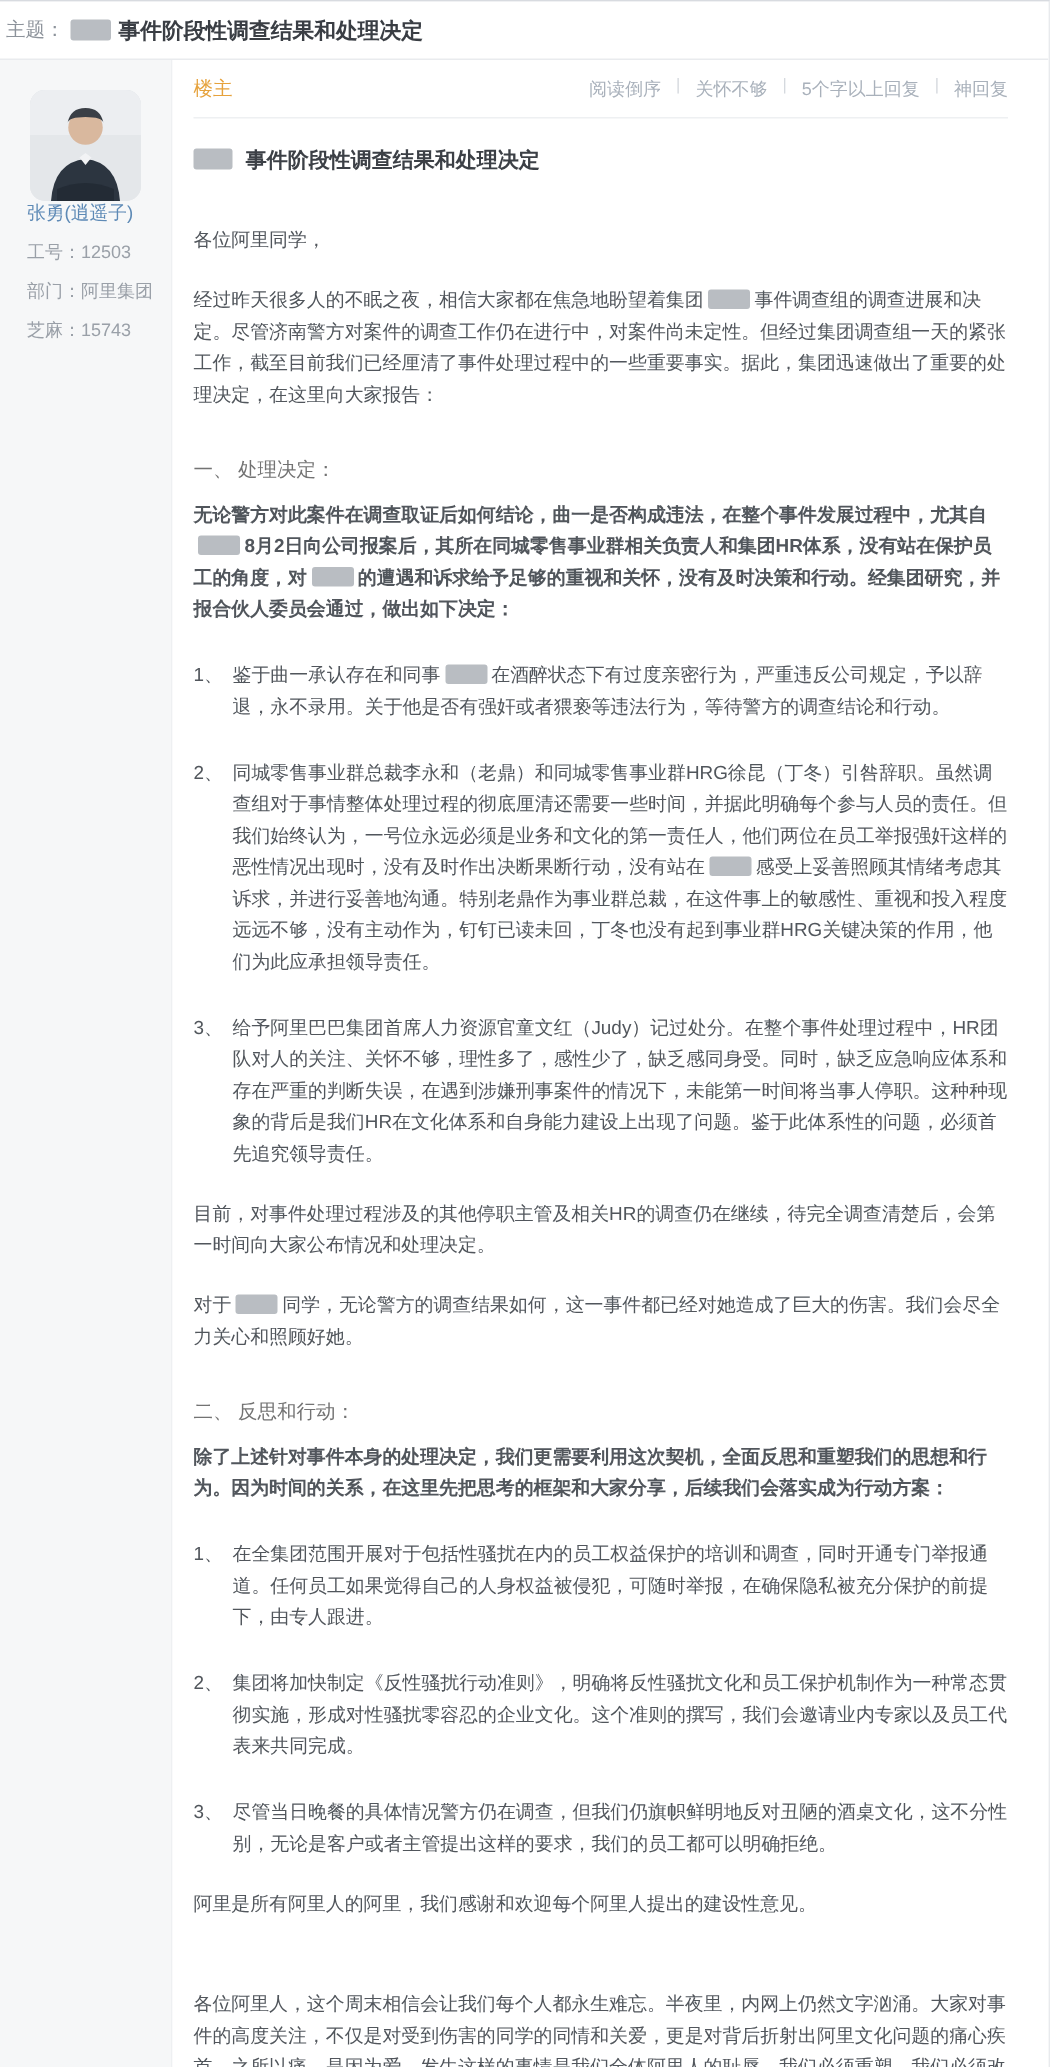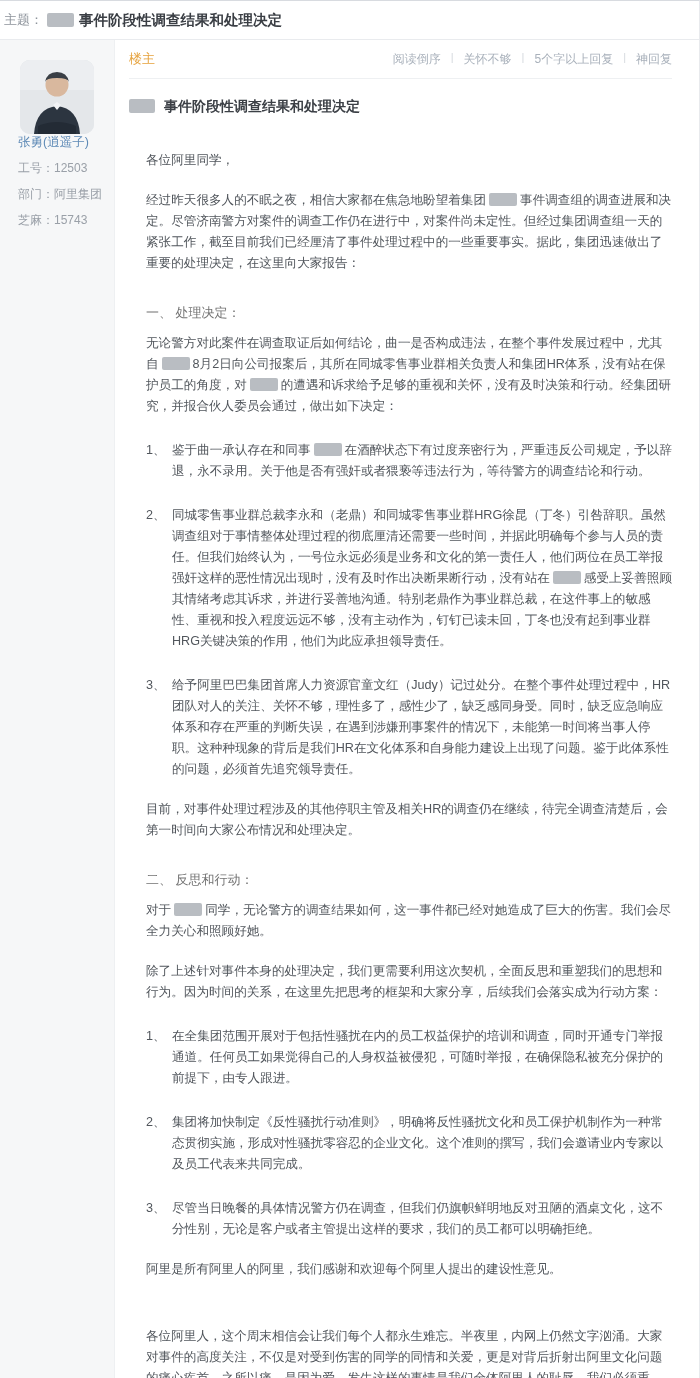--- a/index.html
+++ b/index.html
@@ -40,24 +40,24 @@
   .main{ flex:1 1 auto; padding:9px 27px 0 14px; background:#fff; }
   .post-toolbar{ display:flex; align-items:center; justify-content:space-between; height:20px; }
   .floor-badge{ font-size:13px; color:#e6a23c; }
   .toolbar-links{ display:flex; align-items:flex-start; }
   .toolbar-link{ font-size:12px; color:#a9b1bb; cursor:pointer; }
   .toolbar-sep{ font-size:11px; color:#d5d9de; margin:0 10px; }
   .divider{ border-top:1px solid #eef0f2; margin-top:9px; }
   .post-title{ margin-top:17px; font-size:14px; font-weight:bold; color:#3c4046; line-height:20px; }
   
   .content{ font-size:12.6px; color:#51565c; line-height:21px; padding-bottom:30px; }
-  .blk{ margin-top:19px;margin-left:17px; }
+  .blk{ margin-top:19px; }
   .content .blk:first-child{ margin-top:34px; }
   .heading{ margin-top:28px; font-weight:normal; color:#737373; font-size:13px; }
-  .heading + .blk{ margin-top:10px; }
+  .heading + .blk{ margin-top:10px;font-weight:bold; }
   .li{ margin-top:23px; display:flex; }
   .li .num{ flex:0 0 26px; }
   .li .li-text{ flex:1 1 auto; }
   .gap-lg{ margin-top:46px; }
 </style>
 </head>
 <body>
 
 <div class="page">
 
@@ -118,22 +118,22 @@
           </p>
           <p class="blk li">
             <span class="num">2、</span>
             <span class="li-text">同城零售事业群总裁李永和（老鼎）和同城零售事业群HRG徐昆（丁冬）引咎辞职。虽然调查组对于事情整体处理过程的彻底厘清还需要一些时间，并据此明确每个参与人员的责任。但我们始终认为，一号位永远必须是业务和文化的第一责任人，他们两位在员工举报强奸这样的恶性情况出现时，没有及时作出决断果断行动，没有站在<span class="redact"></span>感受上妥善照顾其情绪考虑其诉求，并进行妥善地沟通。特别老鼎作为事业群总裁，在这件事上的敏感性、重视和投入程度远远不够，没有主动作为，钉钉已读未回，丁冬也没有起到事业群HRG关键决策的作用，他们为此应承担领导责任。</span>
           </p>
           <p class="blk li">
             <span class="num">3、</span>
             <span class="li-text">给予阿里巴巴集团首席人力资源官童文红（Judy）记过处分。在整个事件处理过程中，HR团队对人的关注、关怀不够，理性多了，感性少了，缺乏感同身受。同时，缺乏应急响应体系和存在严重的判断失误，在遇到涉嫌刑事案件的情况下，未能第一时间将当事人停职。这种种现象的背后是我们HR在文化体系和自身能力建设上出现了问题。鉴于此体系性的问题，必须首先追究领导责任。</span>
           </p>
           <p class="blk para">目前，对事件处理过程涉及的其他停职主管及相关HR的调查仍在继续，待完全调查清楚后，会第一时间向大家公布情况和处理决定。</p>
+          <p class="blk para">对于<span class="redact"></span>同学，无论警方的调查结果如何，这一事件都已经对她造成了巨大的伤害。我们会尽全力关心和照顾好她。</p>
           <p class="blk heading">二、 反思和行动：</p>
-          <p class="blk para">对于<span class="redact"></span>同学，无论警方的调查结果如何，这一事件都已经对她造成了巨大的伤害。我们会尽全力关心和照顾好她。</p>
           <p class="blk para">除了上述针对事件本身的处理决定，我们更需要利用这次契机，全面反思和重塑我们的思想和行为。因为时间的关系，在这里先把思考的框架和大家分享，后续我们会落实成为行动方案：</p>
           <p class="blk li">
             <span class="num">1、</span>
             <span class="li-text">在全集团范围开展对于包括性骚扰在内的员工权益保护的培训和调查，同时开通专门举报通道。任何员工如果觉得自己的人身权益被侵犯，可随时举报，在确保隐私被充分保护的前提下，由专人跟进。</span>
           </p>
           <p class="blk li">
             <span class="num">2、</span>
             <span class="li-text">集团将加快制定《反性骚扰行动准则》，明确将反性骚扰文化和员工保护机制作为一种常态贯彻实施，形成对性骚扰零容忍的企业文化。这个准则的撰写，我们会邀请业内专家以及员工代表来共同完成。</span>
           </p>
           <p class="blk li">

